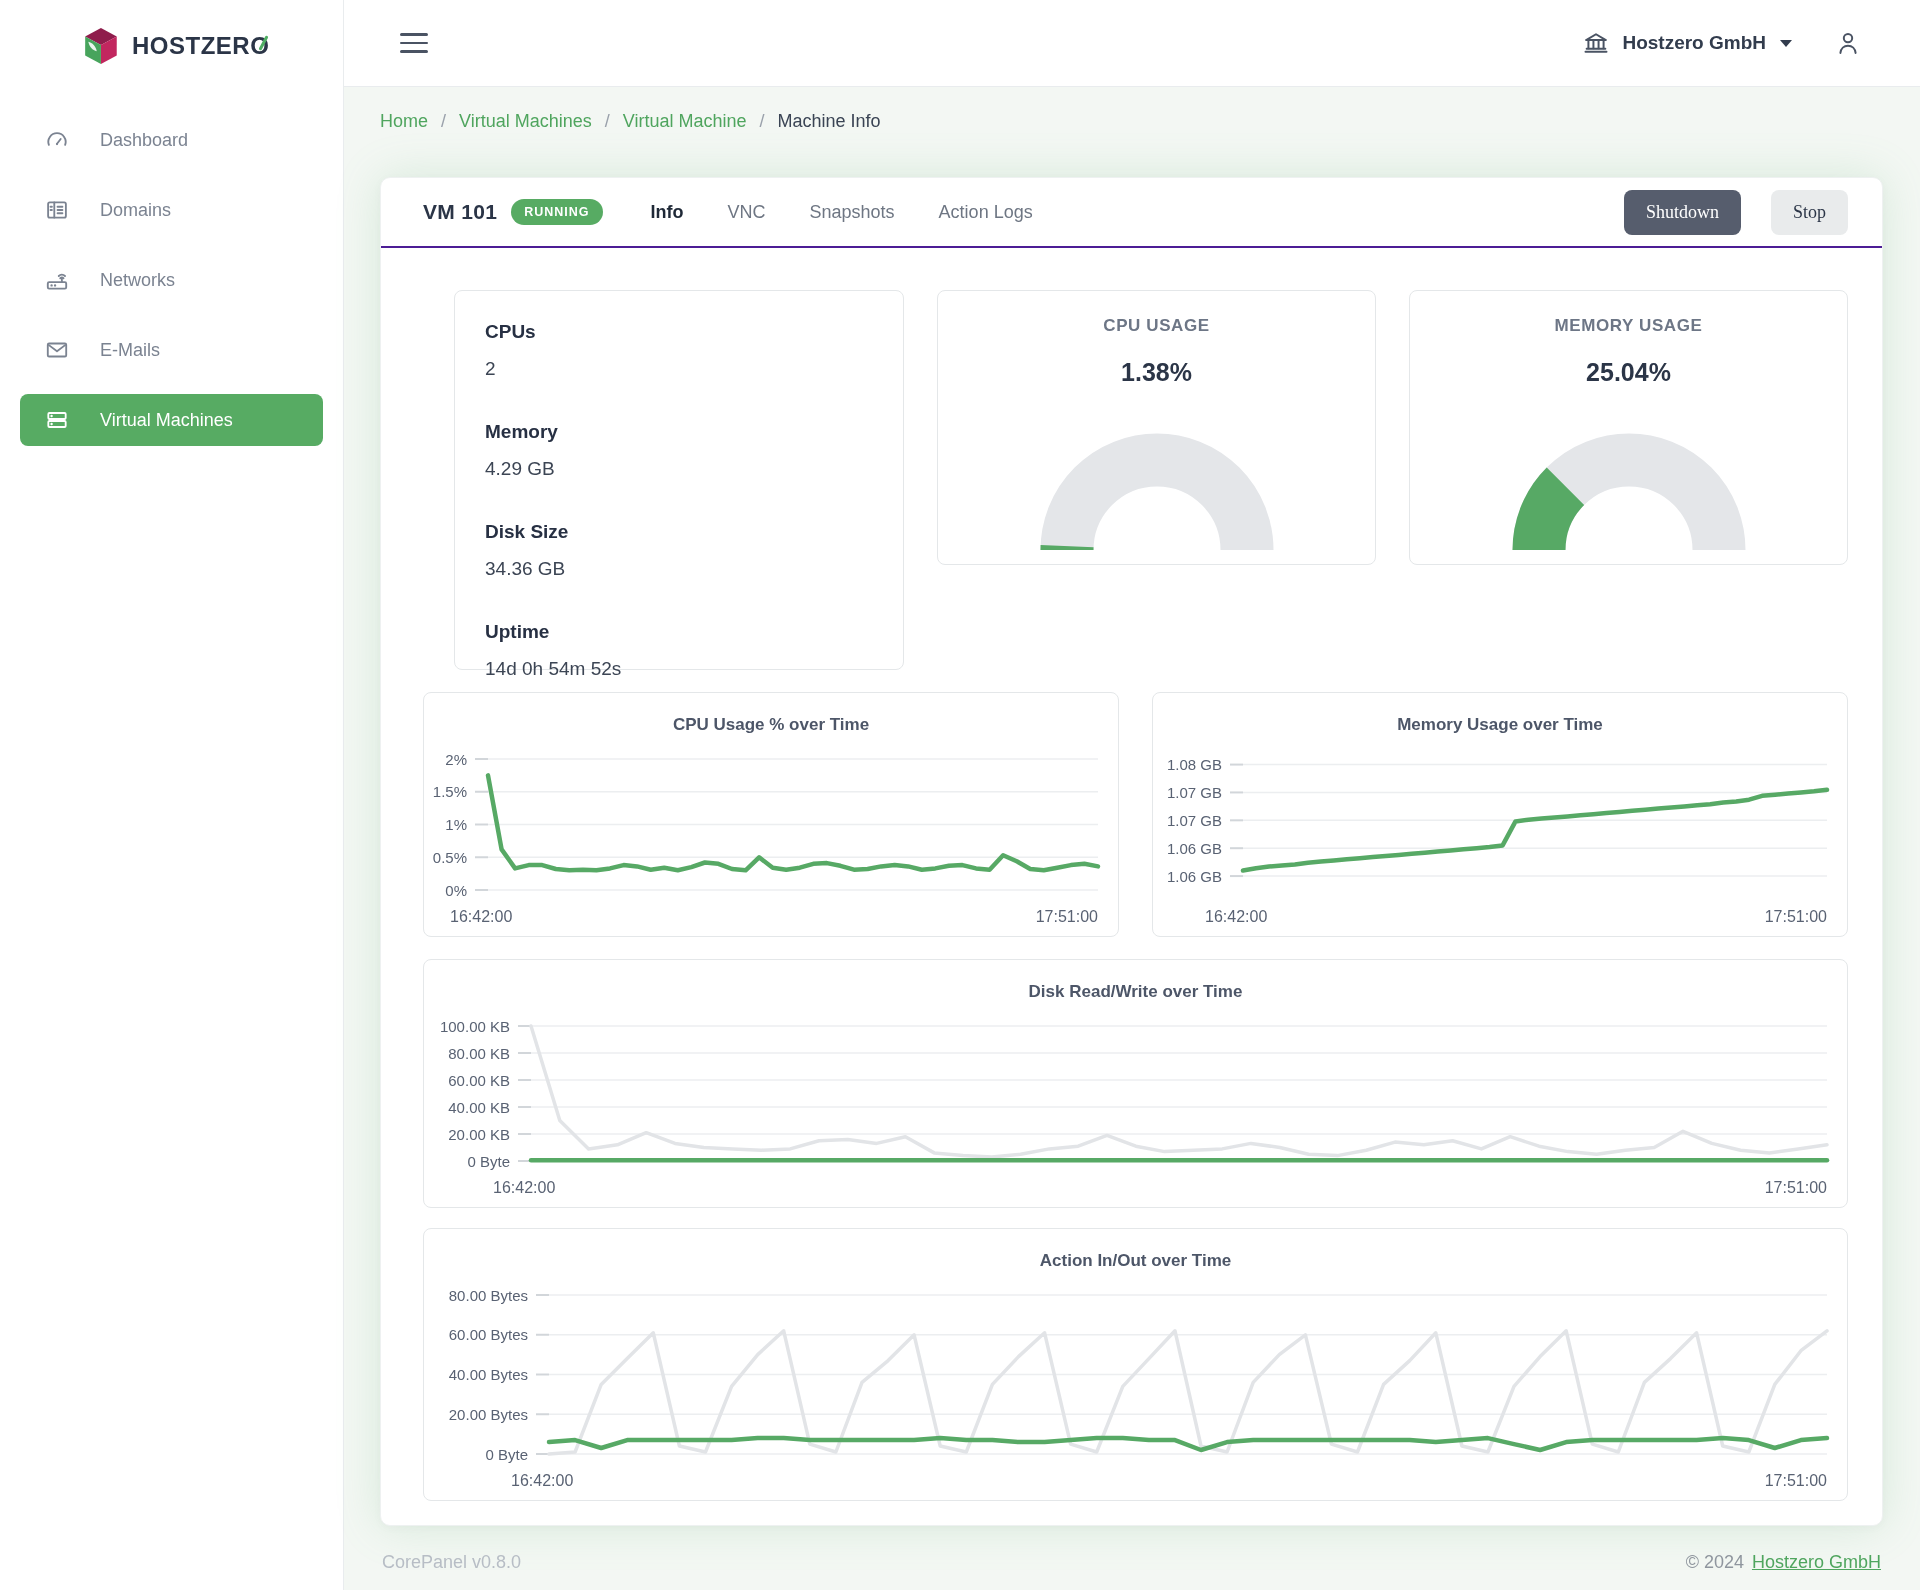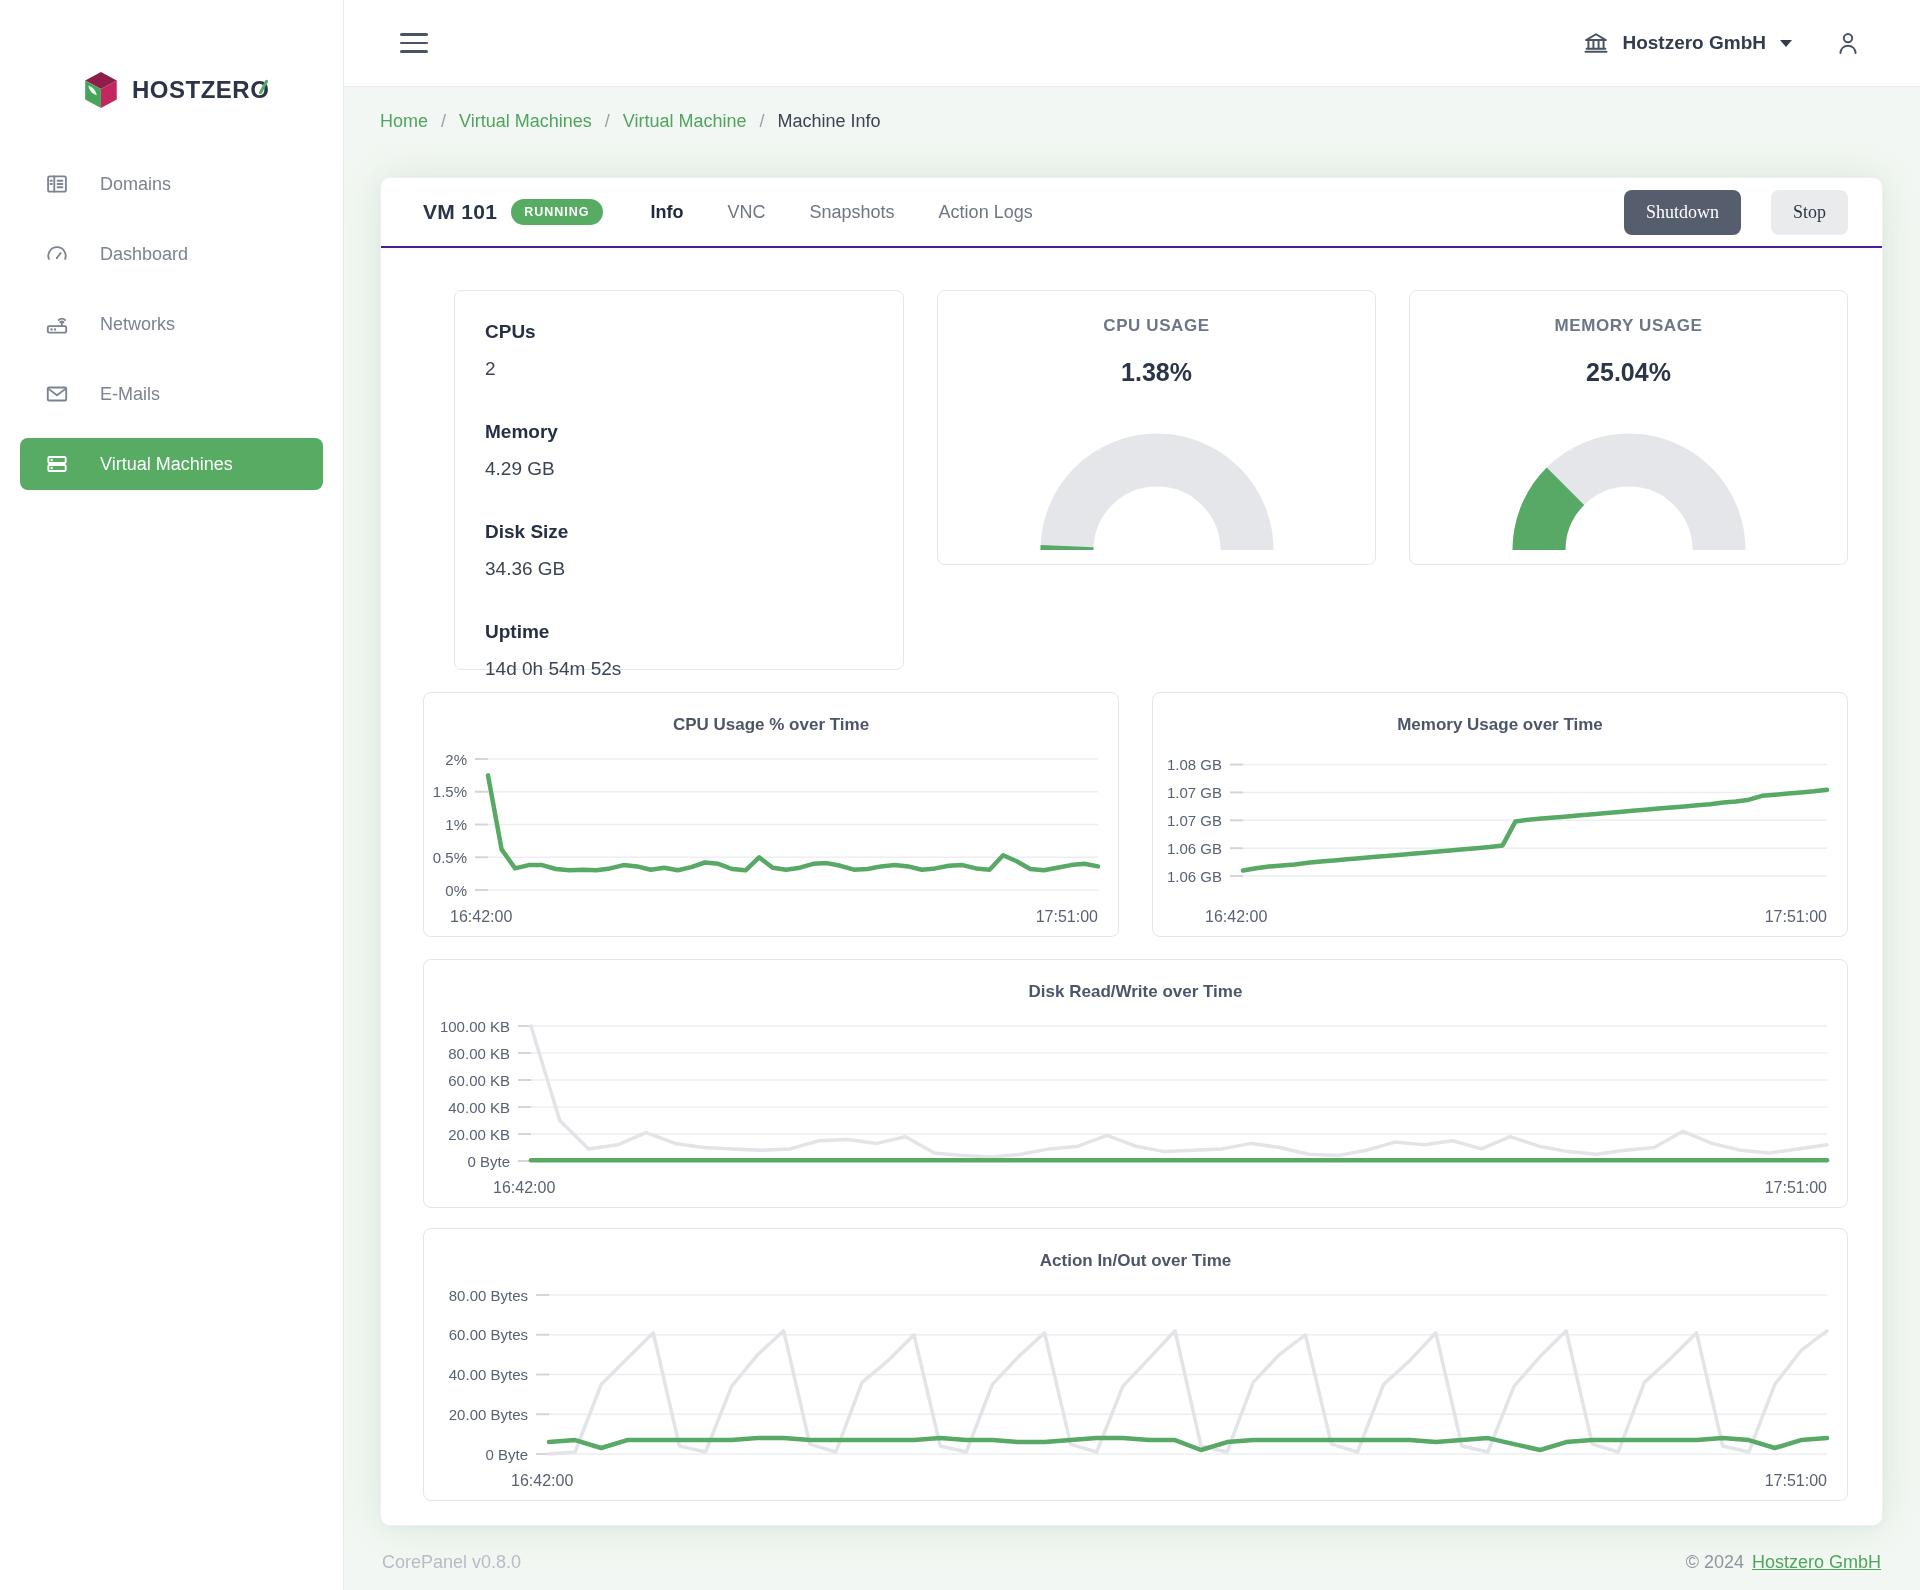--- a/index.html
+++ b/index.html
@@ -2,21 +2,21 @@
 <html><head>
 <meta charset="utf-8">
 <style>
   * { margin:0; padding:0; box-sizing:border-box; }
   html,body { width:1920px; height:1590px; overflow:hidden; }
   body { font-family:"Liberation Sans", sans-serif; background:#f3f7f3; color:#2b3547; }
   .app { display:flex; width:100%; height:100%; }
 
   
   .sidebar { width:344px; min-width:344px; background:#fff; border-right:1px solid #e9ecee; }
-  .logo { display:flex; align-items:center; gap:12px; padding:26px 0 0 82px; cursor:pointer;margin-top:44px; }
+  .logo { display:flex; align-items:center; gap:12px; padding:26px 0 0 82px; cursor:pointer; }
   .logo-mark { width:38px; height:40px; display:flex; }
   .logo-text { font-size:24px; font-weight:bold; color:#2b3547; letter-spacing:.5px; white-space:nowrap; }
   .logo-o { position:relative; display:inline-block; }
   .logo-o::after { content:""; position:absolute; right:4px; top:3px; width:3px; height:16px;
                    background:#4fae63; border-radius:2px; transform:rotate(28deg); }
   .nav { margin-top:48px; padding:0 20px; display:flex; flex-direction:column; gap:18px; }
   .nav-item { display:flex; align-items:center; gap:30px; height:52px; padding-left:24px;
               border-radius:8px; color:#7b8391; font-size:18px; cursor:pointer; }
   .nav-item .icon { width:26px; height:26px; display:flex; }
   .nav-item .icon svg { width:100%; height:100%; }
@@ -99,37 +99,37 @@
           <polygon points="3,10 18,18 18,36 3,28" fill="#47a45c"></polygon>
           <path d="M6 15c4 1 7 4 8 9-4-1-7-4-8-9z" fill="#eaf6ee"></path>
         </svg>
       </span>
       <span class="logo-text"><span>HOSTZER</span><span class="logo-o">O</span></span>
     </div>
     <nav class="nav" id="nav">
         <div class="nav-item">
           <span class="icon">
             <svg viewBox="0 0 24 24" fill="none" stroke="currentColor" stroke-width="1.7" stroke-linecap="round" stroke-linejoin="round">
+              <path d="M4.5 16.5a8 8 0 1 1 15 0"></path>
+              <path d="M12 15.5l3.4-4.4"></path>
+              <circle cx="12" cy="15.8" r="1" fill="currentColor" stroke="none"></circle>
+            </svg>
+          </span>
+          <span>Dashboard</span>
+        </div>
+        <div class="nav-item">
+          <span class="icon">
+            <svg viewBox="0 0 24 24" fill="none" stroke="currentColor" stroke-width="1.7" stroke-linecap="round" stroke-linejoin="round">
               <rect x="3.8" y="5" width="16.4" height="14" rx="1.5"></rect>
               <path d="M9.5 5v14"></path>
               <path d="M12.5 9h4.5M12.5 12h4.5M12.5 15h4.5"></path>
               <path d="M6 9h1.3M6 12h1.3"></path>
             </svg>
           </span>
           <span>Domains</span>
-        </div>
-        <div class="nav-item">
-          <span class="icon">
-            <svg viewBox="0 0 24 24" fill="none" stroke="currentColor" stroke-width="1.7" stroke-linecap="round" stroke-linejoin="round">
-              <path d="M4.5 16.5a8 8 0 1 1 15 0"></path>
-              <path d="M12 15.5l3.4-4.4"></path>
-              <circle cx="12" cy="15.8" r="1" fill="currentColor" stroke="none"></circle>
-            </svg>
-          </span>
-          <span>Dashboard</span>
         </div>
         <div class="nav-item">
           <span class="icon">
             <svg viewBox="0 0 24 24" fill="none" stroke="currentColor" stroke-width="1.7" stroke-linecap="round" stroke-linejoin="round">
               <rect x="3.5" y="14" width="17" height="6" rx="1.2"></rect>
               <path d="M7 17h.01M10.2 17h.01" stroke-width="2.2"></path>
               <path d="M16.5 14v-3.6"></path>
               <path d="M13.6 8.3a4.2 4.2 0 0 1 5.8 0"></path>
               <path d="M15 10.4a2.2 2.2 0 0 1 3 0"></path>
             </svg>

